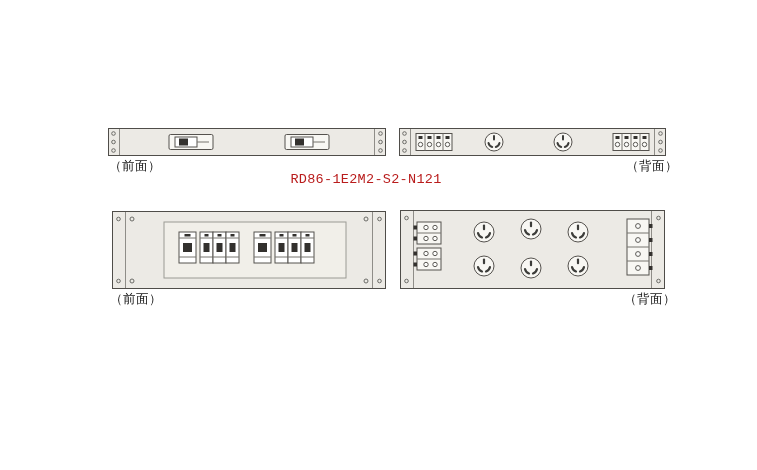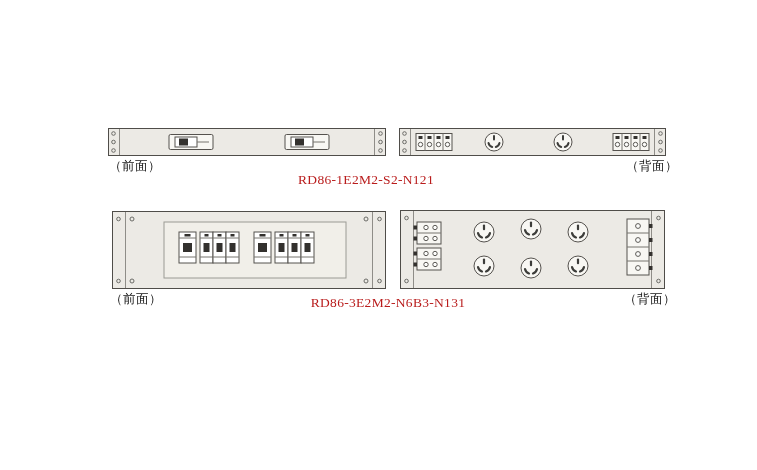--- a/index.html
+++ b/index.html
@@ -1,20 +1,20 @@
 <!DOCTYPE html>
 <html style="--page-bg: #ffffff; --panel-fill: #eceae5; --panel-stroke: #4f4d49; --detail-fill: #f8f7f3; --recess-fill: #f1efe9; --dark-accent: #33312e;"><head>
 <meta charset="utf-8">
 <style>
   * { margin:0; padding:0; box-sizing:border-box; }
   html,body { background:#fff; }
   .canvas {
     position:relative; width:757px; height:470px;
     background:var(--page-bg,#ffffff);
-    font-family:Liberation Serif, serif;
+    font-family:Liberation Mono, monospace;
     overflow:hidden;
   }
   .abs { position:absolute; }
   .view-label { font-size:12.5px; color:#151515; letter-spacing:.5px; white-space:nowrap; }
   .model-label { font-size:13.5px; color:#b91c1c; text-align:center; letter-spacing:.3px; white-space:nowrap; }
 
   svg { display:block; }
   svg .panel-body { fill:var(--panel-fill,#eceae5); stroke:var(--panel-stroke,#4f4d49); stroke-width:1; }
   svg .ear-line  { stroke:#8f8d88; stroke-width:1; fill:none; }
   svg .hole      { fill:var(--panel-fill,#eceae5); stroke:#6b6b67; stroke-width:1; }
@@ -189,15 +189,14 @@
       <circle class="screw" cx="238" cy="58" r="2.4"></circle>
       <rect class="dark" x="249" y="14" width="3.5" height="4"></rect>
       <rect class="dark" x="249" y="28" width="3.5" height="4"></rect>
       <rect class="dark" x="249" y="42" width="3.5" height="4"></rect>
       <rect class="dark" x="249" y="56" width="3.5" height="4"></rect>
     </g>
   </svg>
 
   <div class="abs view-label" style="left:110px; top:291px;">（前面）</div>
   <div class="abs view-label" style="left:624px; top:291px;">（背面）</div>
-  <div class="abs model-label" style="left:268px; top:295px; width:240px;">RD86-3E2M2-N6B3-N131</div>
 
 </div>
 
 </body></html>

